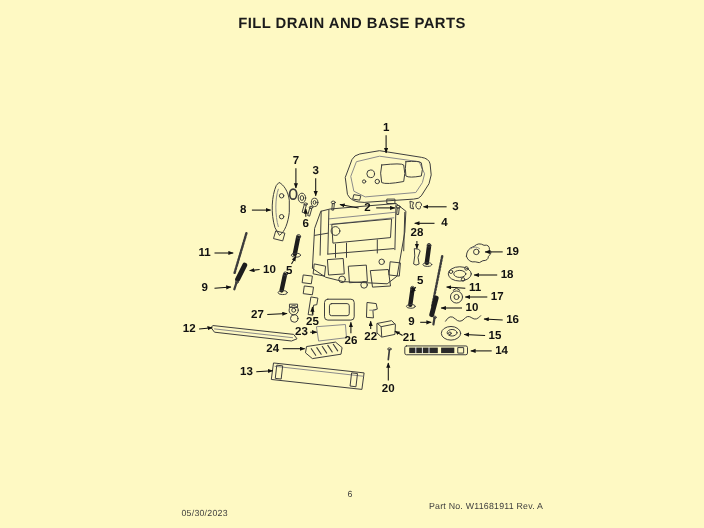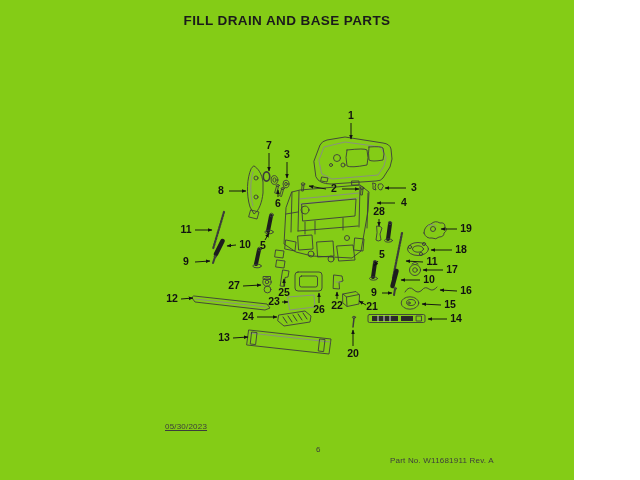--- a/index.html
+++ b/index.html
@@ -1,29 +1,29 @@
 <!DOCTYPE html>
 <html style="--ink: #3c3c3c; --label: #121212;"><head>
 <meta charset="utf-8">
 <title>Parts Diagram Page</title>
 <style>
   html,body{margin:0;padding:0;background:#ffffff;}
-  .page{position:relative;width:574px;height:480px;background:#84cc16;
+  .page{position:relative;width:640px;height:480px;background:#fef9c3;
         font-family:"Liberation Sans",sans-serif;overflow:hidden;}
   .title{position:absolute;top:13px;left:0;width:100%;text-align:center;
          font-size:13.5px;font-weight:bold;letter-spacing:.4px;color:#1b1b1b;margin:0;}
   svg.diagram{position:absolute;left:0;top:0;}
   .art{stroke:var(--ink,#3c3c3c);fill:none;stroke-width:.9;stroke-linejoin:round;stroke-linecap:round;}
   .art .dark{stroke:#1d1d1d;}
   .art .light{stroke:#8a8a8a;}
   .callout-label{font:bold 10.5px "Liberation Sans",sans-serif;fill:var(--label,#121212);
                  text-anchor:middle;dominant-baseline:middle;}
   .leader{stroke:var(--label,#121212);stroke-width:.95;fill:none;}
   .footer span{position:absolute;font-size:8px;color:#3d3d3d;letter-spacing:.2px;}
-  .f-date{left:165px;top:422px;text-decoration:underline;}
+  .f-date{left:165px;top:462px;}
   .f-page{left:316px;top:445px;}
   .f-part{left:390px;top:456px;}
 </style>
 </head>
 <body>
 
 <div class="page">
 
   <h1 class="title">FILL DRAIN AND BASE PARTS</h1>
 

